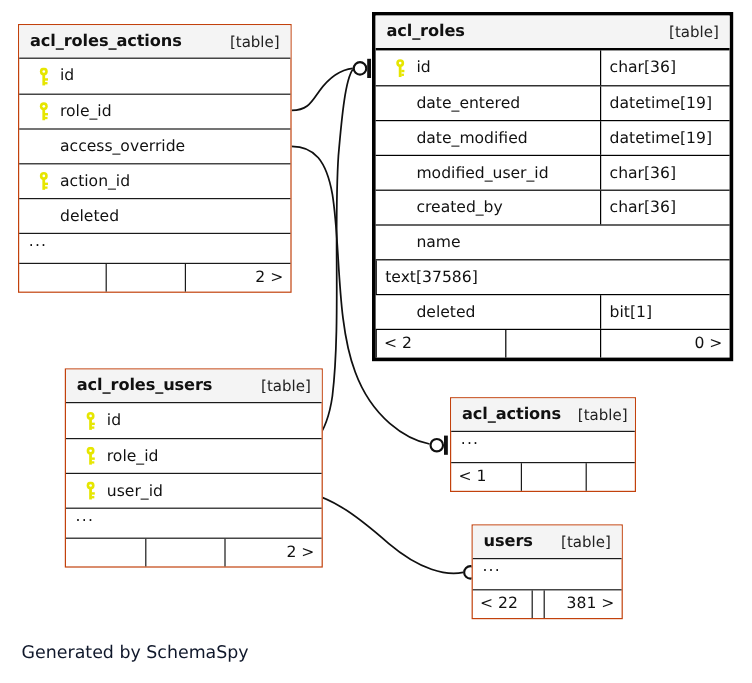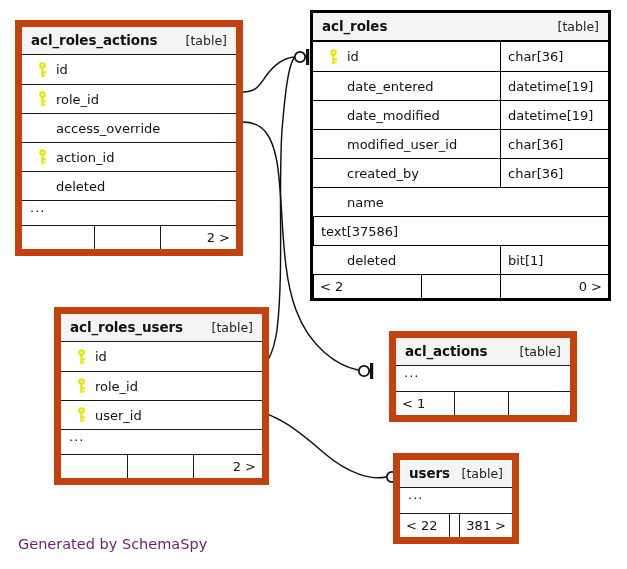--- a/index.html
+++ b/index.html
@@ -42,21 +42,21 @@
   }
   #edges rect.edge-tick {
     fill: #101010;
   }
 
   
   .tbl {
     position: absolute;
     z-index: 3;
     background: #ffffff;
-    border: 7px solid #c2410c;
+    border: 1px solid #c2410c;
     box-sizing: border-box;
     font-size: 13px;
     color: #111111;
   }
   .tbl.focal {
     border: 3px solid #000000;
   }
   .tbl-head {
     background: #f4f4f4;
     border-bottom: 1px solid #1a1a1a;
@@ -161,21 +161,21 @@
   .foot .fcell:first-child { border-left: none; }
   .foot .fleft  { justify-content: flex-start; }
   .foot .fright { justify-content: flex-end; }
 
   
   #caption {
     position: absolute;
     left: 18px;
     top: 536px;
     font-size: 14.5px;
-    color: #701a75;
+    color: #0f172a;
     z-index: 3;
     white-space: nowrap;
   }
 </style>
 </head>
 <body>
 
 <div id="canvas">
 
   <svg id="edges" viewBox="0 0 627 569" width="627" height="569">
@@ -408,38 +408,38 @@
         <span>...</span>
       </div>
     </div>
     <div class="foot">
       <div class="fcell fleft" style="flex:0 0 66px;"></div>
       <div class="fcell fleft" style="flex:0 0 66px;"></div>
       <div class="fcell fright" style="flex:1 1 auto;">2 &gt;</div>
     </div>
   </div>
 
-  <div class="tbl" style="left:389px; top:331px; width:188px;">
+  <div class="tbl" style="left:375px; top:331px; width:155px;">
     <div class="tbl-head">
       <span class="tbl-name">acl_actions</span>
       <span class="tbl-kind">[table]</span>
     </div>
     <div class="rows">
       <div class="row more">
         <span>...</span>
       </div>
     </div>
     <div class="foot">
       <div class="fcell fleft" style="flex:0 0 58px;">&lt; 1</div>
       <div class="fcell fleft" style="flex:0 0 54px;"></div>
       <div class="fcell fleft" style="flex:1 1 auto;"></div>
     </div>
   </div>
 
-  <div class="tbl" style="left:393px; top:437px; width:126px;margin-top:16px;">
+  <div class="tbl" style="left:393px; top:437px; width:126px;">
     <div class="tbl-head">
       <span class="tbl-name">users</span>
       <span class="tbl-kind" style="margin-left:8px;">[table]</span>
     </div>
     <div class="rows">
       <div class="row more">
         <span>...</span>
       </div>
     </div>
     <div class="foot">

